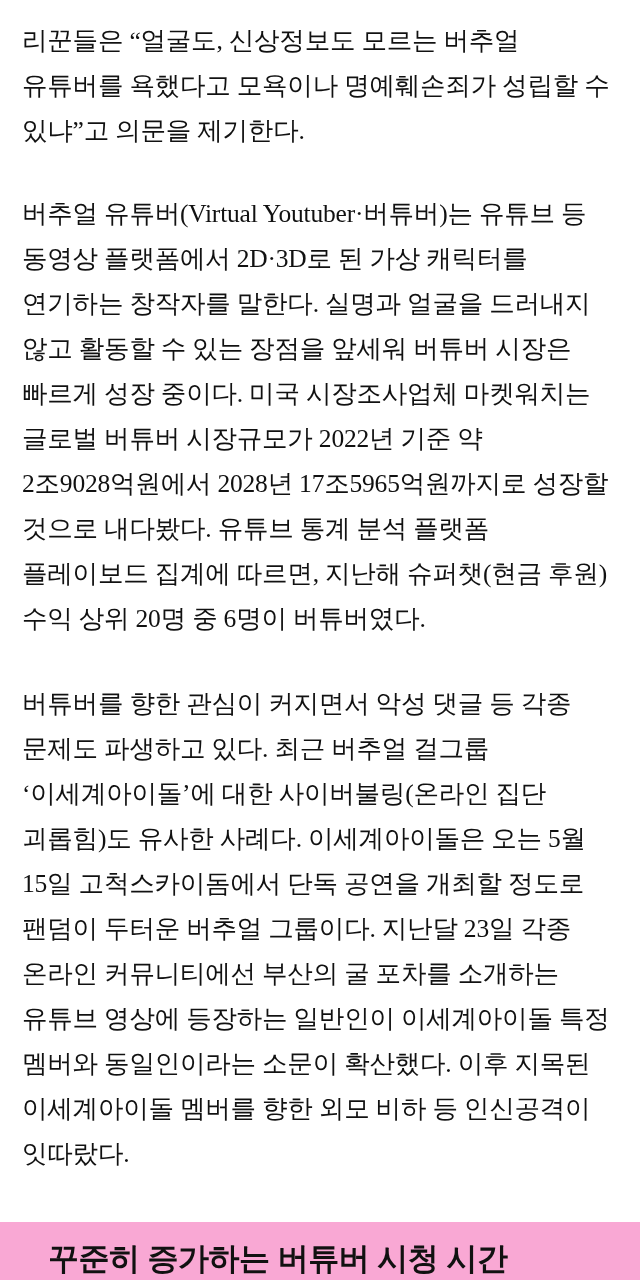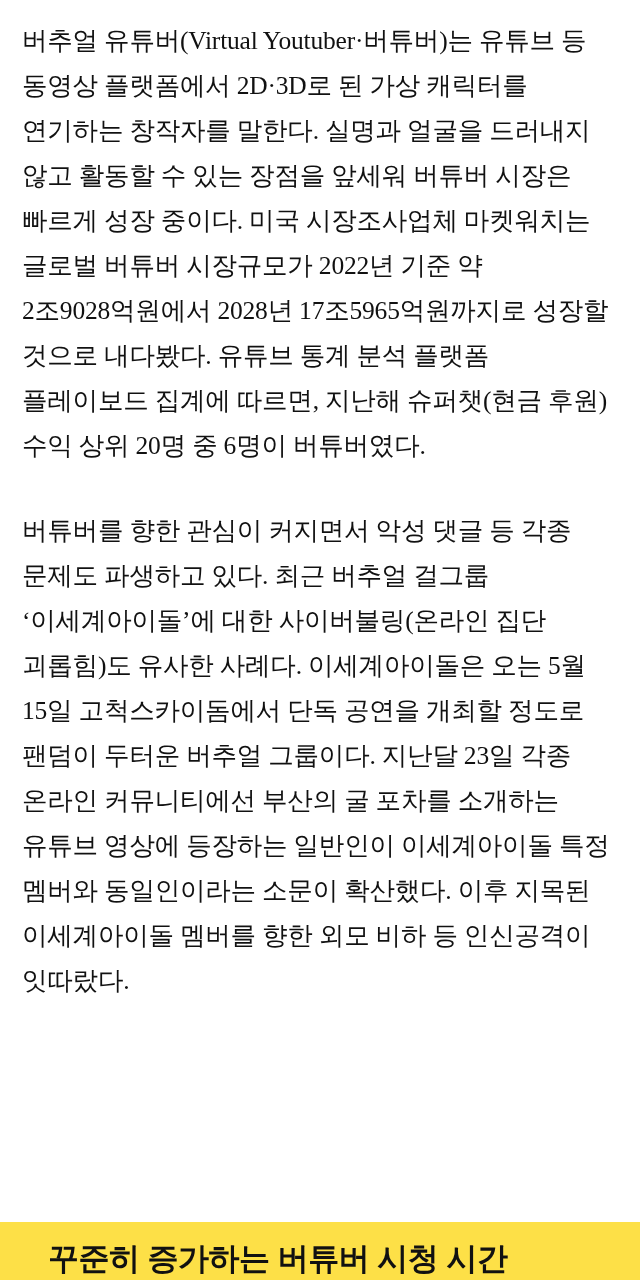--- a/index.html
+++ b/index.html
@@ -30,38 +30,39 @@
   .para:last-child {
     margin-bottom: 0;
     margin-top: 40px;
   }
   .figure-band {
     position: absolute;
     left: 0;
     top: 1222px;
     width: 640px;
     height: 58px;
-    background: #fde047;
+    background: #f9a8d4;
     overflow: hidden;
   }
   .figure-title {
     position: absolute;
     left: 48px;
     top: 16px;
     font-family: "Liberation Sans", sans-serif;
     font-weight: bold;
     font-size: 31px;
     color: #111111;
     letter-spacing: -0.5px;
     white-space: nowrap;
   }
 </style>
 </head>
 <body>
 
 <div class="article">
+  <p class="para">리꾼들은 “얼굴도, 신상정보도 모르는 버추얼 유튜버를 욕했다고 모욕이나 명예훼손죄가 성립할 수 있냐”고 의문을 제기한다.</p>
   <p class="para">버추얼 유튜버(Virtual Youtuber·버튜버)는 유튜브 등 동영상 플랫폼에서 2D·3D로 된 가상 캐릭터를 연기하는 창작자를 말한다. 실명과 얼굴을 드러내지 않고 활동할 수 있는 장점을 앞세워 버튜버 시장은 빠르게 성장 중이다. 미국 시장조사업체 마켓워치는 글로벌 버튜버 시장규모가 2022년 기준 약 2조9028억원에서 2028년 17조5965억원까지로 성장할 것으로 내다봤다. 유튜브 통계 분석 플랫폼 플레이보드 집계에 따르면, 지난해 슈퍼챗(현금 후원) 수익 상위 20명 중 6명이 버튜버였다.</p>
   <p class="para">버튜버를 향한 관심이 커지면서 악성 댓글 등 각종 문제도 파생하고 있다. 최근 버추얼 걸그룹 ‘이세계아이돌’에 대한 사이버불링(온라인 집단 괴롭힘)도 유사한 사례다. 이세계아이돌은 오는 5월 15일 고척스카이돔에서 단독 공연을 개최할 정도로 팬덤이 두터운 버추얼 그룹이다. 지난달 23일 각종 온라인 커뮤니티에선 부산의 굴 포차를 소개하는 유튜브 영상에 등장하는 일반인이 이세계아이돌 특정 멤버와 동일인이라는 소문이 확산했다. 이후 지목된 이세계아이돌 멤버를 향한 외모 비하 등 인신공격이 잇따랐다.</p>
 </div>
 
 <div class="figure-band">
   <div class="figure-title">꾸준히 증가하는 버튜버 시청 시간</div>
 </div>
 
 </body></html>

